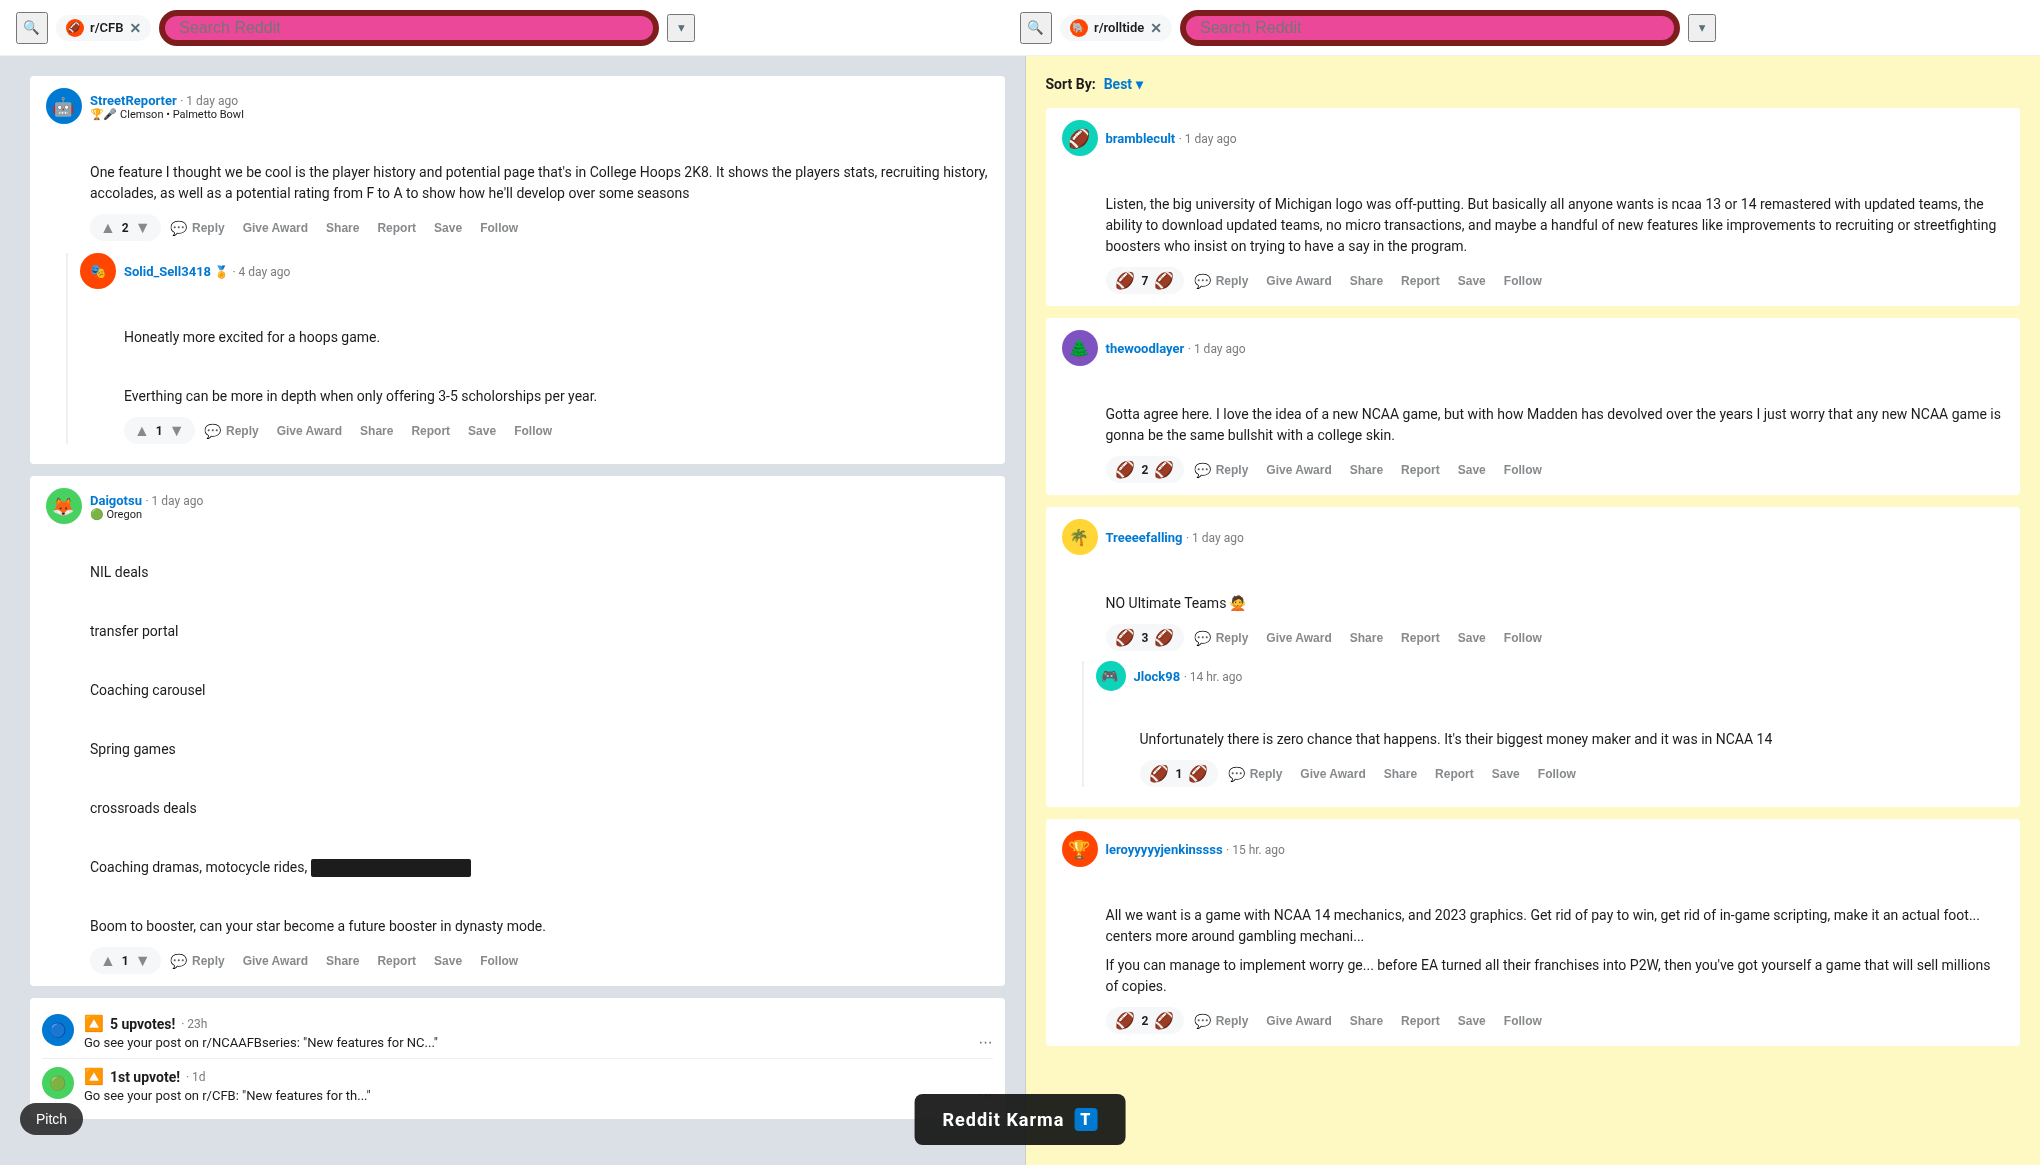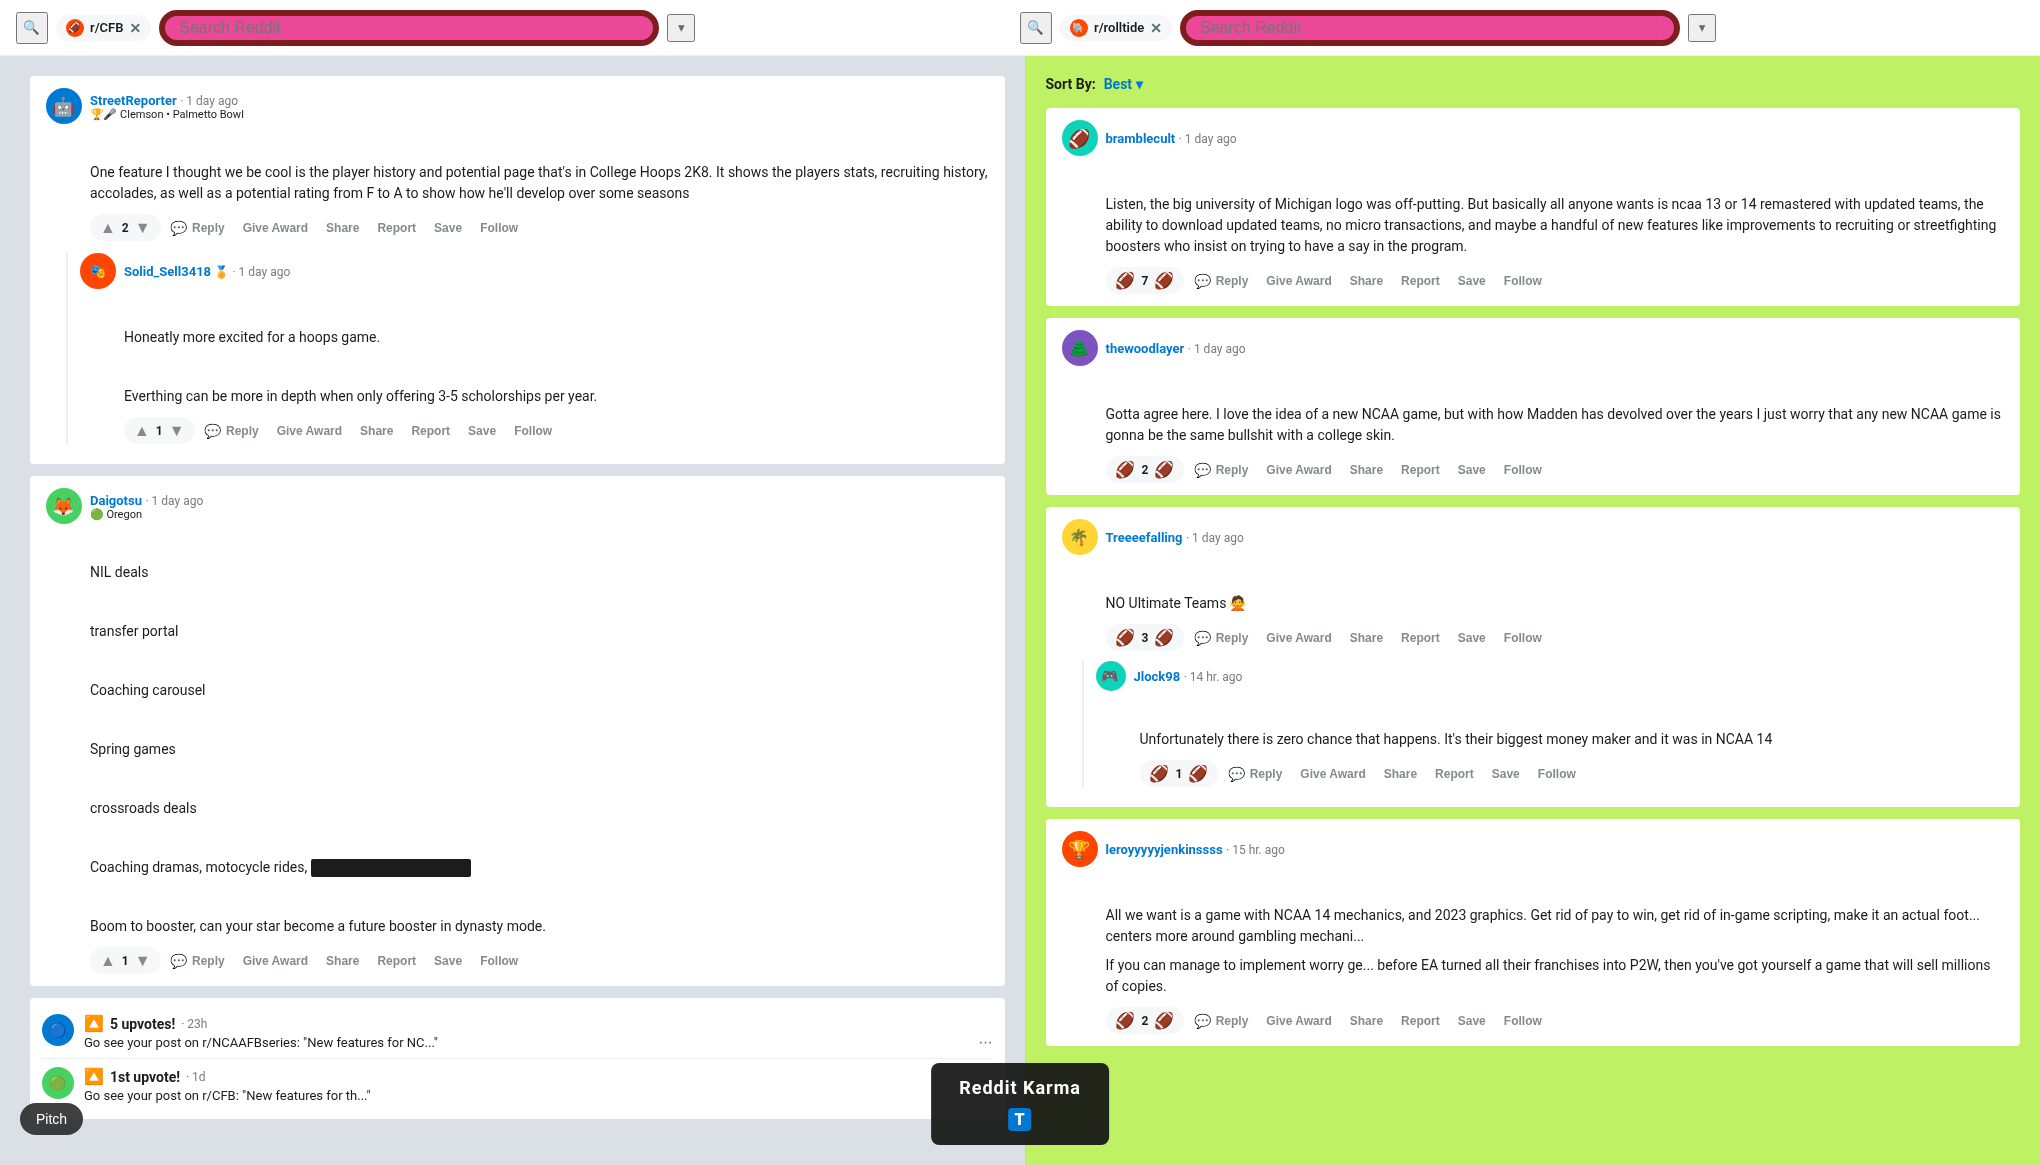--- a/index.html
+++ b/index.html
@@ -94,21 +94,21 @@
       flex: 1;
       background: #dae0e6;
       overflow-y: auto;
       padding: 20px 20px 20px 30px;
       border-right: 1px solid #ccc;
     }
 
     
     .right-panel {
       flex: 1;
-      background: #bef264;
+      background: #fef9c3;
       overflow-y: auto;
       padding: 20px 20px 20px 20px;
     }
 
     
     .comment-card {
       background: #fff;
       border-radius: 4px;
       padding: 12px 16px;
       margin-bottom: 12px;
@@ -223,21 +223,20 @@
       transform: translateX(-50%);
       background: rgba(20,20,20,0.92);
       color: #fff;
       border-radius: 8px;
       padding: 14px 28px;
       font-size: 18px;
       font-weight: 700;
       letter-spacing: 1px;
       display: flex; align-items: center; gap: 10px;
       z-index: 300;
-      flex-direction: column;
     }
     .karma-t {
       background: #0079d3;
       color: #fff;
       border-radius: 4px;
       padding: 2px 6px;
       font-size: 16px;
       font-weight: 900;
     }
 
@@ -315,21 +314,21 @@
         <button class="action-btn">Report</button>
         <button class="action-btn">Save</button>
         <button class="action-btn">Follow</button>
       </div>
 
       <div class="sub-comment" style="margin-top:12px;">
         <div class="comment-header">
           <div class="avatar av-orange" style="font-size:14px;">🎭</div>
           <div>
             <span class="username">Solid_Sell3418</span>
-            <span style="font-size:12px;color:#7c7c7c"> 🏅 · 1 day ago</span>
+            <span style="font-size:12px;color:#7c7c7c"> 🏅 · 4 day ago</span>
           </div>
         </div>
         <div class="comment-body">
           <p>Honeatly more excited for a hoops game.</p>
           <p>Everthing can be more in depth when only offering 3-5 scholorships per year.</p>
         </div>
         <div class="action-bar">
           <div class="vote-group">
             <span class="vote-btn">▲</span>
             <span class="vote-count">1</span>

